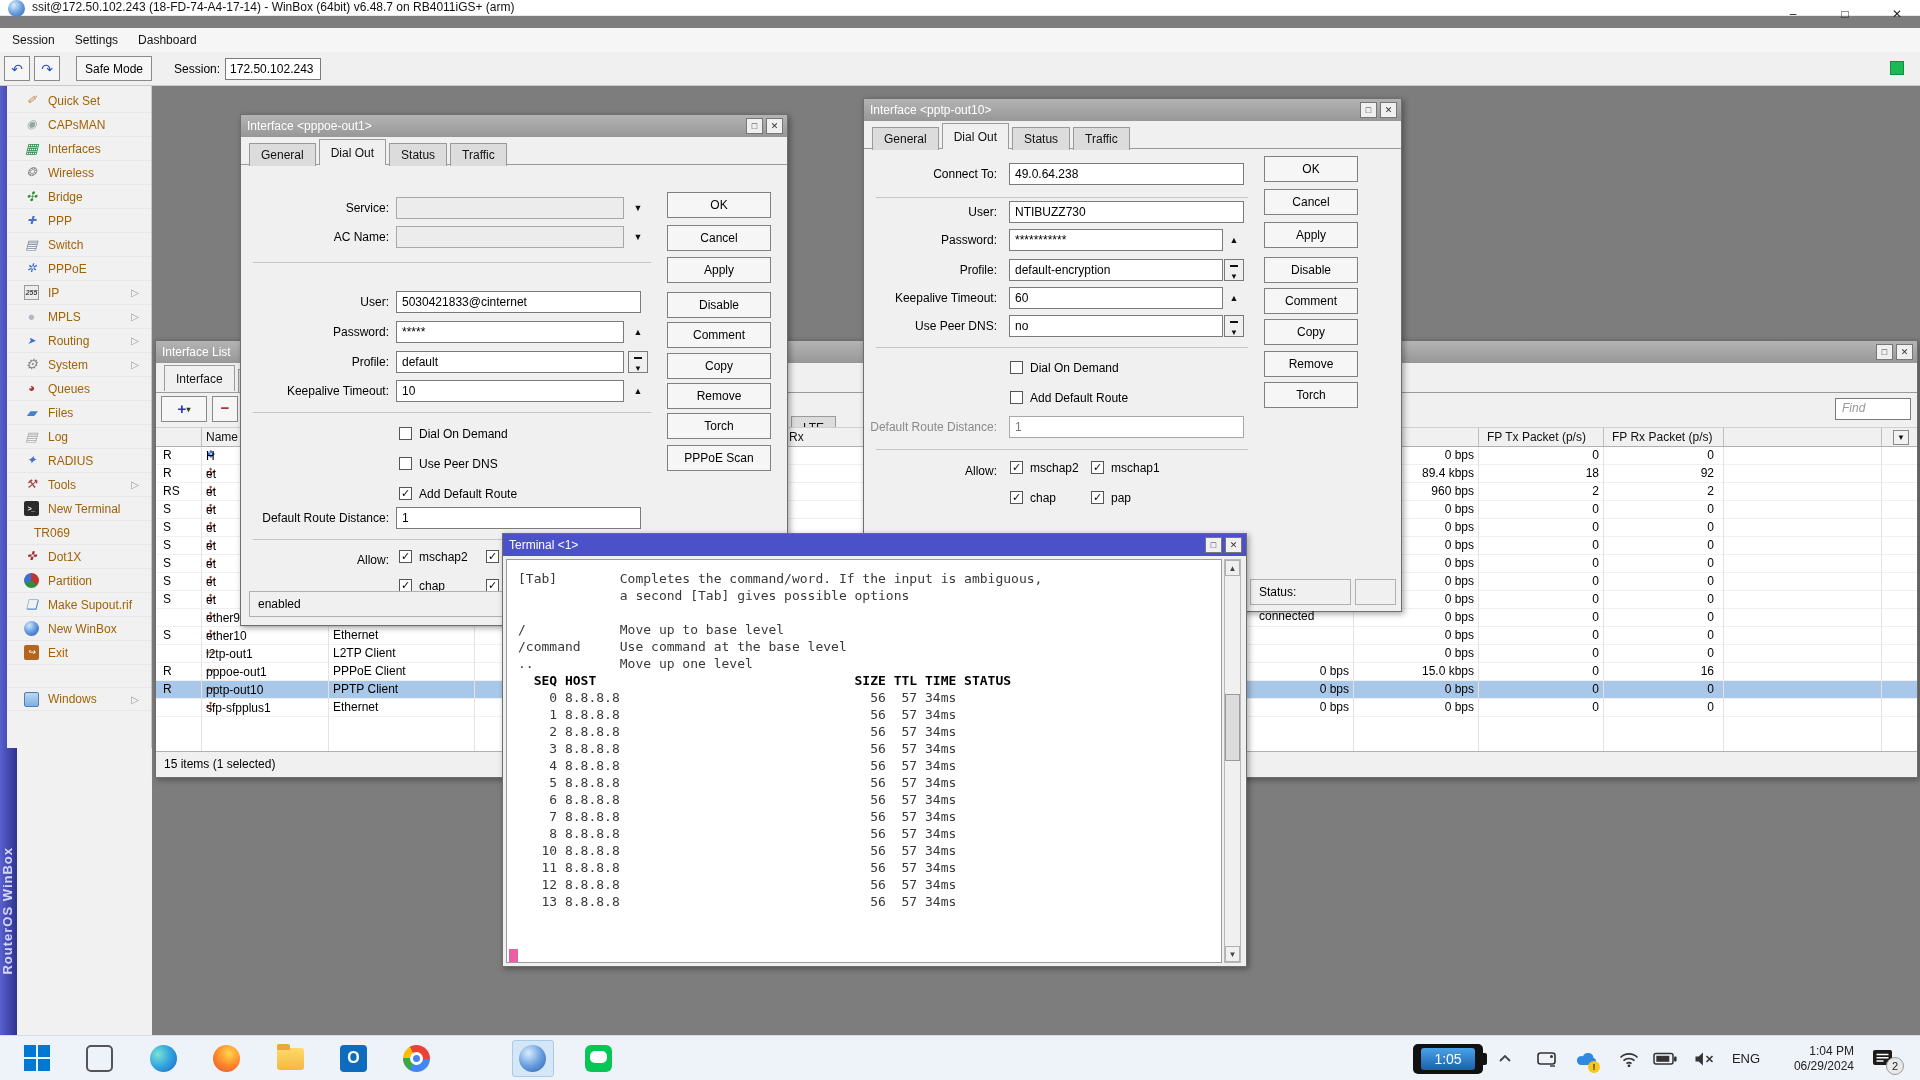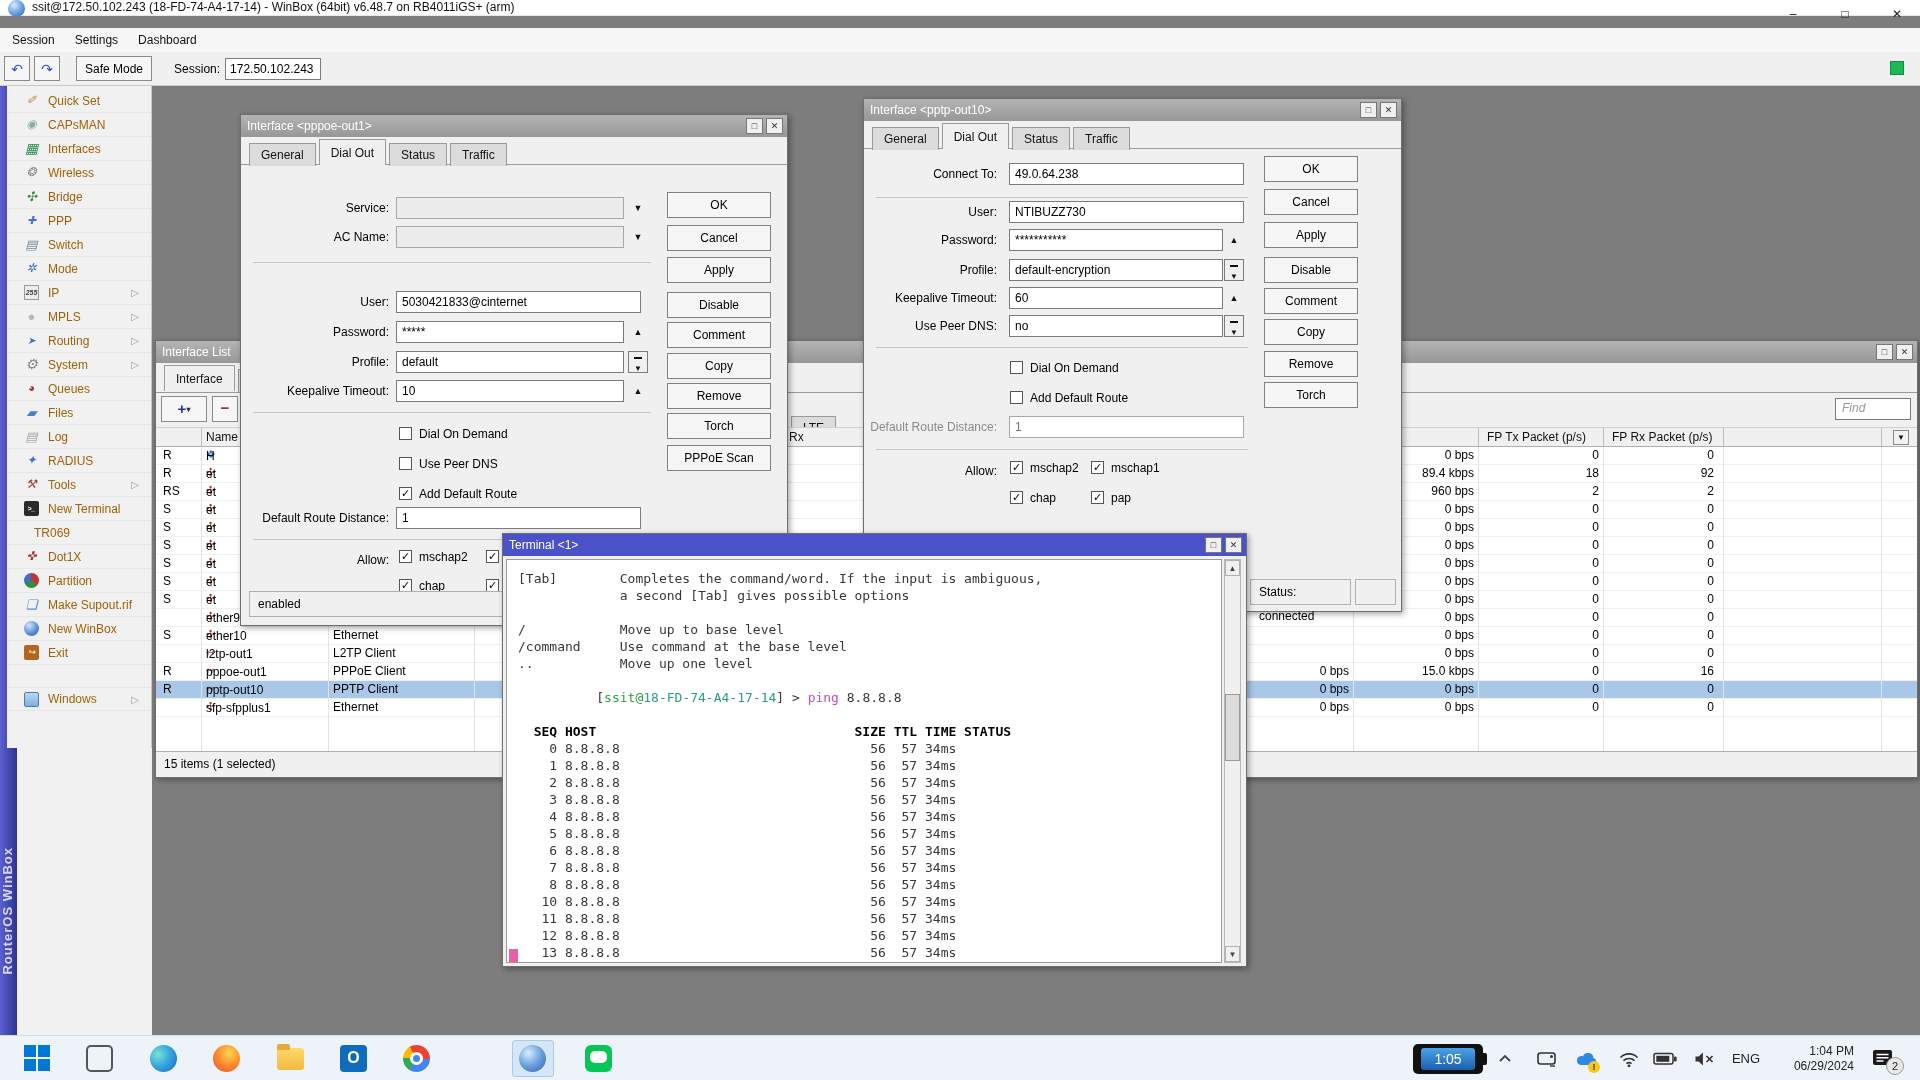--- a/index.html
+++ b/index.html
@@ -253,21 +253,21 @@
         <span class="sb-label">PPP</span>
 
       </div>
       <div class="sb-item">
         <i class="si si-switch"></i>
         <span class="sb-label">Switch</span>
 
       </div>
       <div class="sb-item">
         <i class="si si-mesh"></i>
-        <span class="sb-label">Mode</span>
+        <span class="sb-label">PPPoE</span>
 
       </div>
       <div class="sb-item arrow">
         <i class="si si-ip"></i>
         <span class="sb-label">IP</span>
         <span class="sb-arrow">▷</span>
       </div>
       <div class="sb-item arrow">
         <i class="si si-mpls"></i>
         <span class="sb-label">MPLS</span>
@@ -715,23 +715,20 @@
       <span class="wbtn b2">✕</span>
     </div>
     <div id="tcontent">
       <div id="ttext">
         <div class="tline">[Tab]        Completes the command/word. If the input is ambiguous,</div>
           <div class="tline">             a second [Tab] gives possible options</div>
           <div class="tline"></div>
           <div class="tline">/            Move up to base level</div>
           <div class="tline">/command     Use command at the base level</div>
           <div class="tline">..           Move up one level</div>
-        <div class="tline">
-          <span class="c-fg">[</span><span class="c-green">ssit@</span><span class="c-teal">18-FD-74-A4-17-14</span><span class="c-fg">] &gt; </span><span class="c-magenta">ping</span><span class="c-fg"> 8.8.8.8</span>
-        </div>
         <div class="tline b">  SEQ HOST                                 SIZE TTL TIME STATUS</div>
         <div class="tline">    0 8.8.8.8                                56  57 34ms</div>
           <div class="tline">    1 8.8.8.8                                56  57 34ms</div>
           <div class="tline">    2 8.8.8.8                                56  57 34ms</div>
           <div class="tline">    3 8.8.8.8                                56  57 34ms</div>
           <div class="tline">    4 8.8.8.8                                56  57 34ms</div>
           <div class="tline">    5 8.8.8.8                                56  57 34ms</div>
           <div class="tline">    6 8.8.8.8                                56  57 34ms</div>
           <div class="tline">    7 8.8.8.8                                56  57 34ms</div>
           <div class="tline">    8 8.8.8.8                                56  57 34ms</div>

